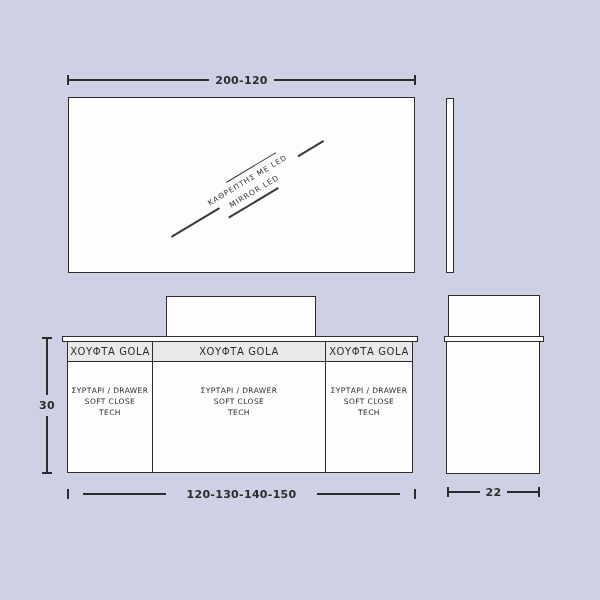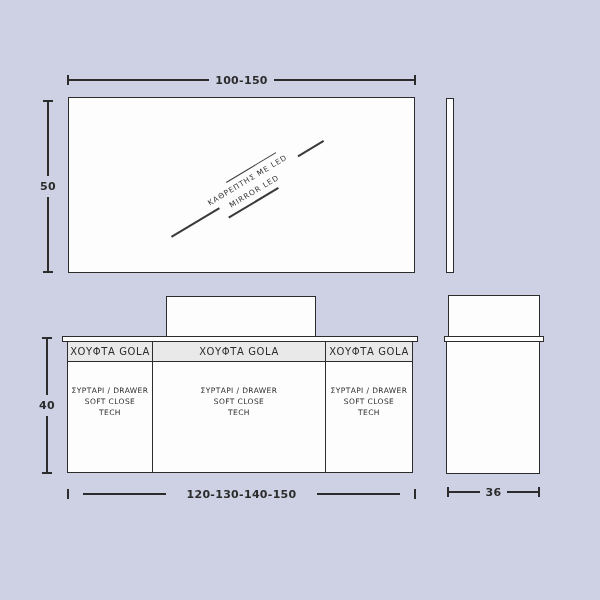--- a/index.html
+++ b/index.html
@@ -104,32 +104,25 @@
   }
 </style>
 </head>
 <body>
 
 <div class="stage">
 
   <div class="dim-h" style="left:67px;top:74px;width:349px;">
     <span class="tick"></span>
     <span class="ln"></span>
-    <span class="dim-lbl">100-150</span>
+    <span class="dim-lbl">200-120</span>
     <span class="ln"></span>
     <span class="tick"></span>
   </div>
 
-  <div class="dim-v" style="left:41px;top:100px;height:173px;">
-    <span class="tick"></span>
-    <span class="ln"></span>
-    <span class="dim-lbl">50</span>
-    <span class="ln"></span>
-    <span class="tick"></span>
-  </div>
 
   <div class="box" style="left:68px;top:97px;width:347px;height:176px;">
     <div class="diag">
       <div class="dln" style="width:58px;transform:translateX(10px);"></div>
       <div class="dtxt">
         <span>ΚΑΘΡΕΠΤΗΣ ΜΕ LED</span>
         <span class="dash dash-r"></span>
       </div>
       <div class="dtxt">
         <span>MIRROR LED</span>
@@ -168,39 +161,39 @@
         <span>ΣΥΡΤΑΡΙ / DRAWER</span>
         <span class="bold">SOFT CLOSE</span>
         <span class="bold">TECH</span>
       </div>
     </div>
   </div>
 
   <div class="dim-v" style="left:40px;top:337px;height:137px;">
     <span class="tick"></span>
     <span class="ln"></span>
-    <span class="dim-lbl">40</span>
+    <span class="dim-lbl">30</span>
     <span class="ln"></span>
     <span class="tick"></span>
   </div>
 
   <div class="dim-h" style="left:67px;top:488px;width:349px;gap:14px;">
     <span class="tick"></span>
     <span class="ln"></span>
     <span class="dim-lbl">120-130-140-150</span>
     <span class="ln"></span>
     <span class="tick"></span>
   </div>
 
   <div class="box" style="left:448px;top:295px;width:92px;height:42px;"></div>
   <div class="box" style="left:444px;top:336px;width:100px;height:6px;"></div>
   <div class="box" style="left:446px;top:341px;width:94px;height:133px;"></div>
 
   <div class="dim-h" style="left:447px;top:486px;width:93px;">
     <span class="tick"></span>
     <span class="ln"></span>
-    <span class="dim-lbl">36</span>
+    <span class="dim-lbl">22</span>
     <span class="ln"></span>
     <span class="tick"></span>
   </div>
 
 
 </div>
 
 </body></html>

